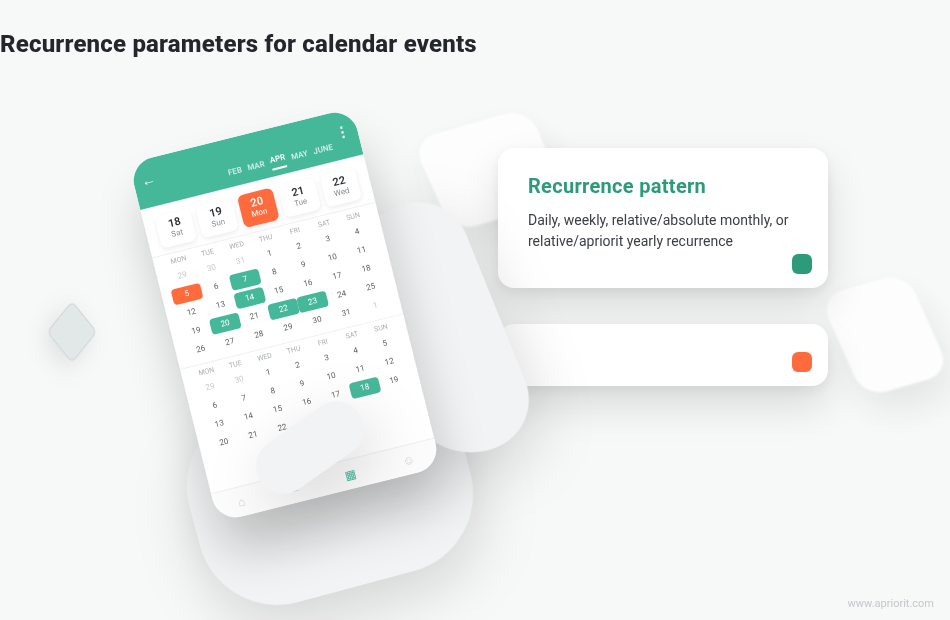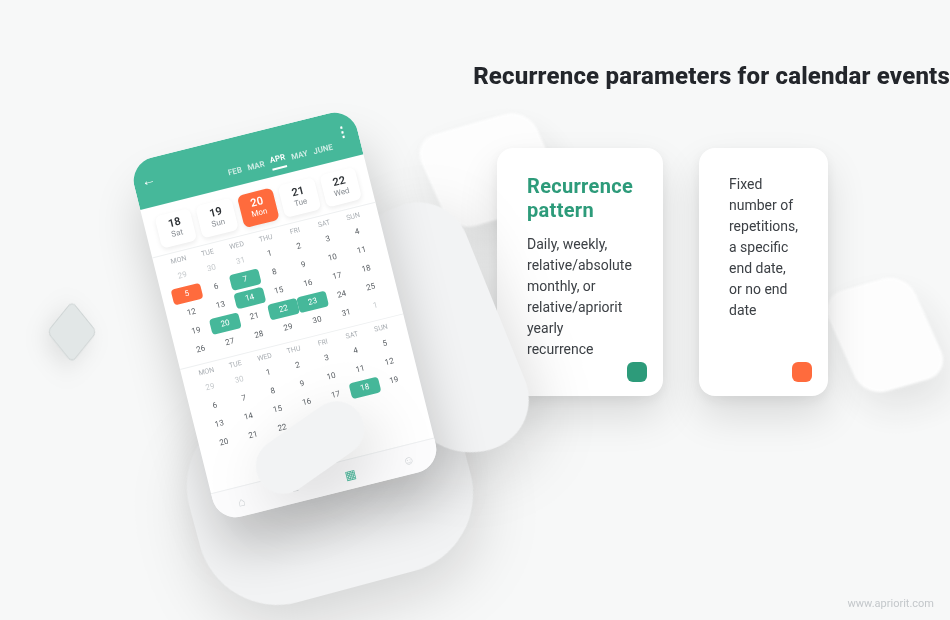--- a/index.html
+++ b/index.html
@@ -8,26 +8,25 @@
     font-family: -apple-system, BlinkMacSystemFont, "Segoe UI", Roboto, Helvetica, Arial, sans-serif;
     background: #f7f8f8;
     position: relative;
     overflow: hidden;
   }
 
   .title {
     position: absolute;
     top: 30px;
     left: 0; right: 0;
-    text-align: right;
+    text-align: left;
     font-weight: 800;
     font-size: 24px;
     color: #23262b;
     letter-spacing: .2px;
-    margin-top: 32px;
   }
 
   
   .bg-diamond {
     position: absolute;
     left: 52px; top: 312px;
     width: 40px; height: 40px;
     background: #e2e7e7;
     border: 1px solid #cfd5d5;
     border-radius: 6px;
@@ -172,21 +171,21 @@
     display:flex; justify-content:space-around; align-items:center;
     color:#cfd3d6; font-size:12px;
   }
   .phone-tabbar span.active{ color:#46b89a; }
 
   
   .cards {
     position:absolute;
     left: 498px; top: 148px;
     width: 330px;
-    display:flex; gap:36px;justify-content:flex-end;
+    display:flex; flex-direction:column; gap:36px;justify-content:flex-end;
   }
   .card {
     position: relative;
     background:#fff;
     border-radius:16px;
     padding:26px 30px 36px;
     box-shadow:
       0 20px 40px rgba(0,0,0,.12),
       0 4px 12px rgba(0,0,0,.06);
   }
@@ -369,18 +368,17 @@
   <div class="hand thumb"></div>
 </div>
 
 <div class="cards">
   <div class="card green">
     <h3>Recurrence pattern</h3>
     <p>Daily, weekly, relative/absolute monthly, or relative/apriorit yearly recurrence</p>
     <span class="dot"></span>
   </div>
   <div class="card orange">
-    <p>Fixed number of repetitions, a specific end date, or no end date</p>
     <span class="dot"></span>
   </div>
 </div>
 
 <div class="watermark">www.apriorit.com</div>
 
 </body></html>

